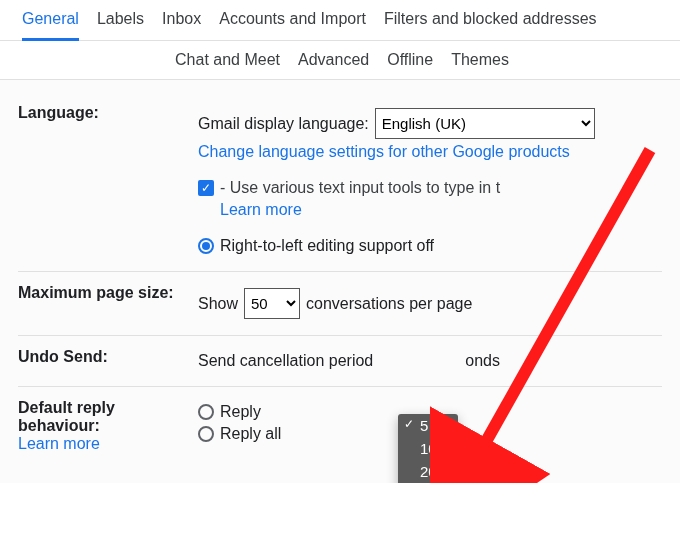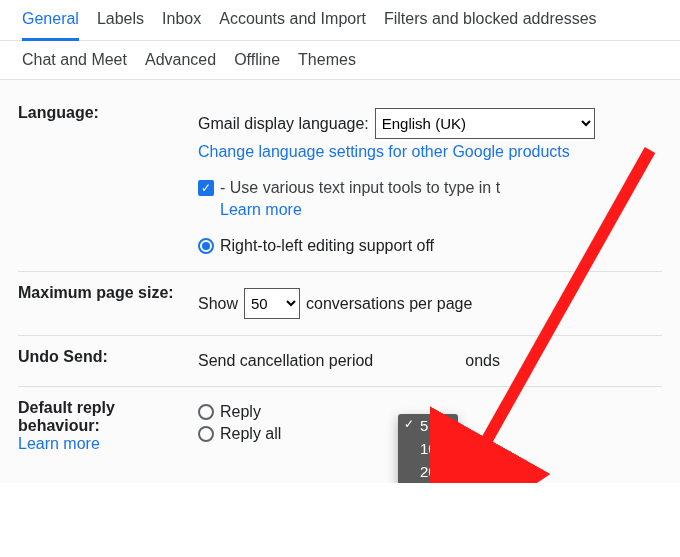--- a/index.html
+++ b/index.html
@@ -119,21 +119,21 @@
 </head>
 <body>
 
 <div class="tabs">
   <div class="tab active">General</div>
   <div class="tab">Labels</div>
   <div class="tab">Inbox</div>
   <div class="tab">Accounts and Import</div>
   <div class="tab">Filters and blocked addresses</div>
 </div>
-<div class="tabs" style="border-bottom:1px solid #e0e0e0;">
+<div class="tabs" style="border-bottom:1px solid #e0e0e0;justify-content:center;">
   <div class="tab">Chat and Meet</div>
   <div class="tab">Advanced</div>
   <div class="tab">Offline</div>
   <div class="tab">Themes</div>
 </div>
 
 <div class="content">
 
   <div class="row first">
     <div class="row-label">Language:</div>

